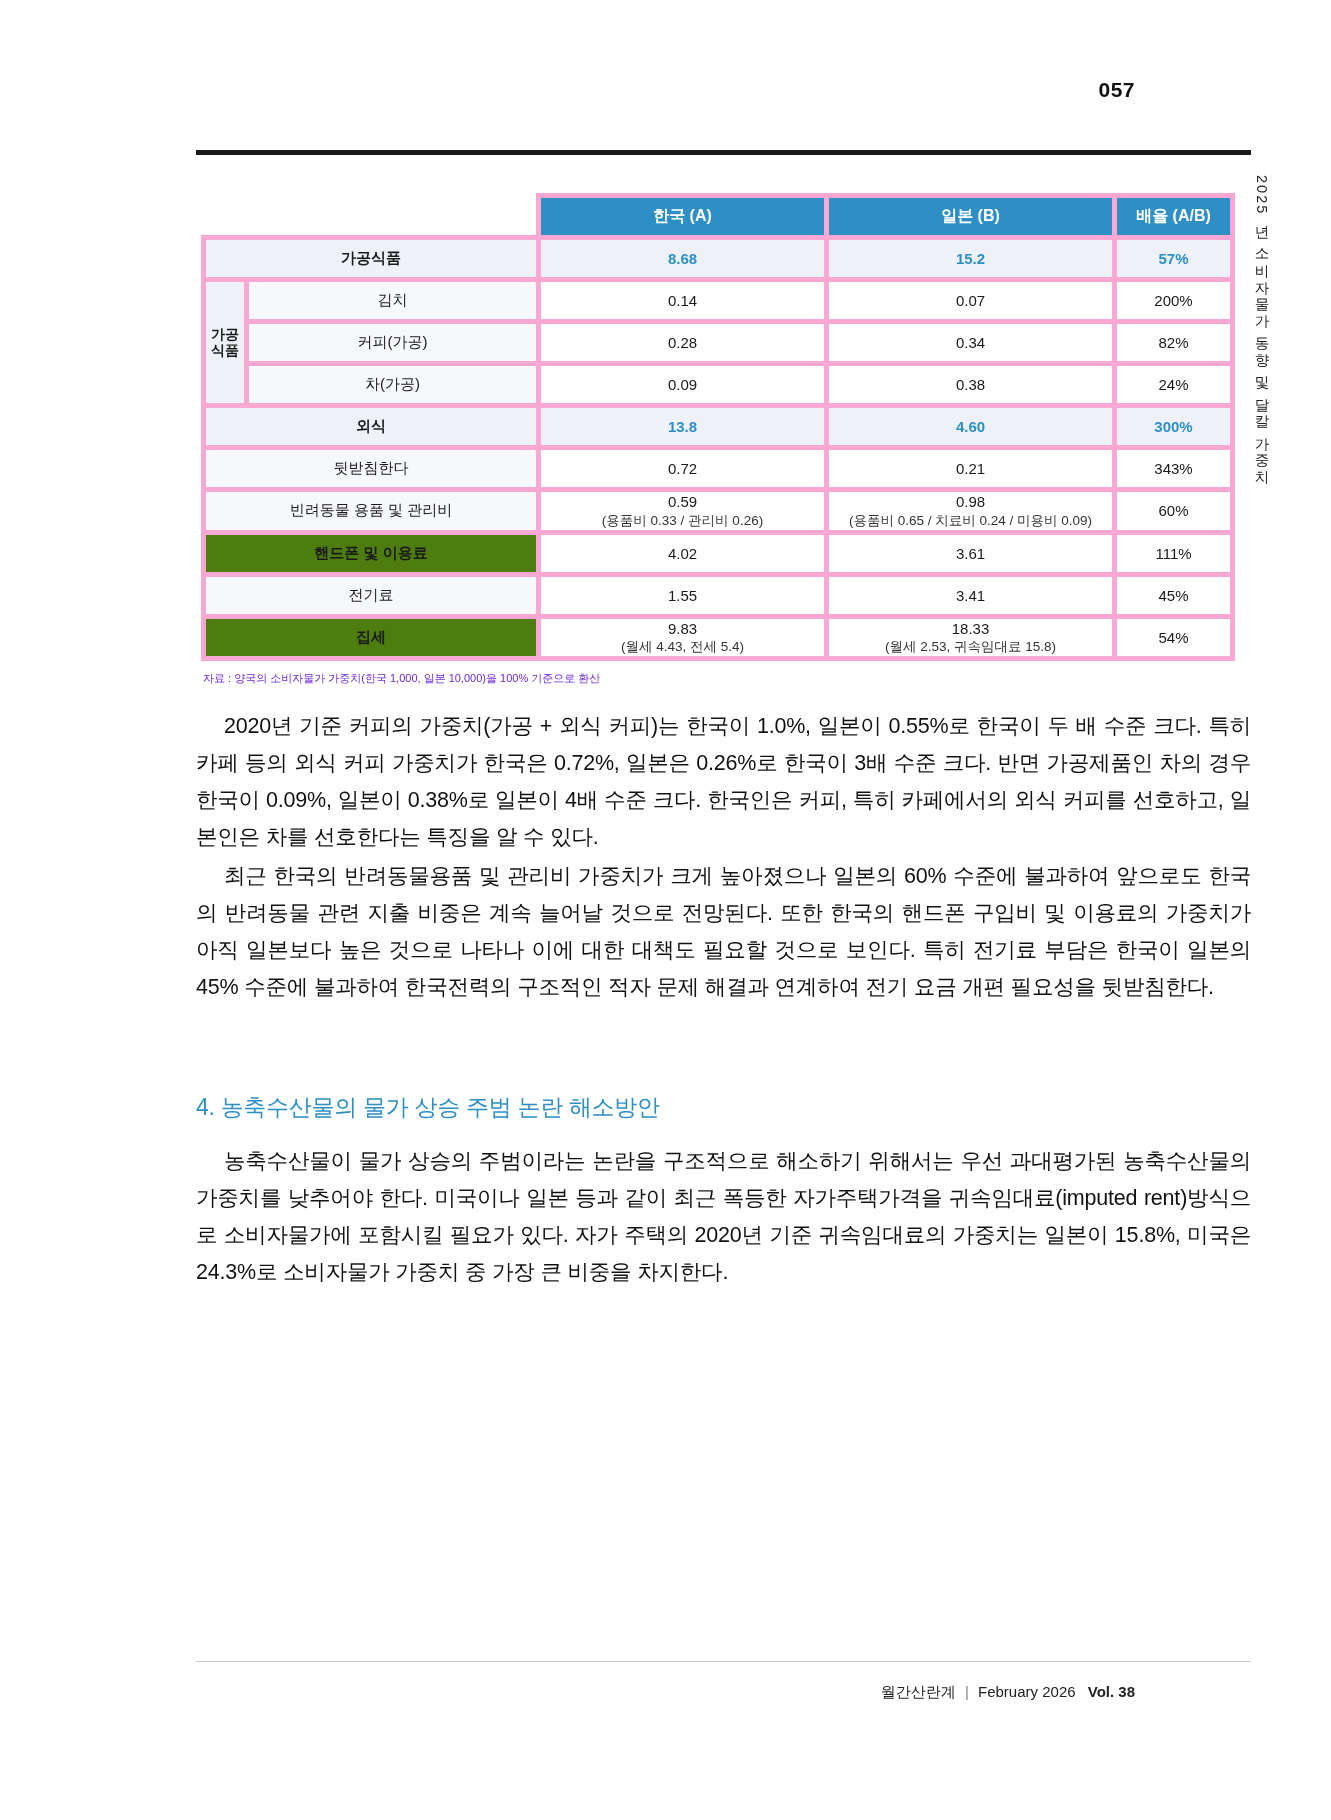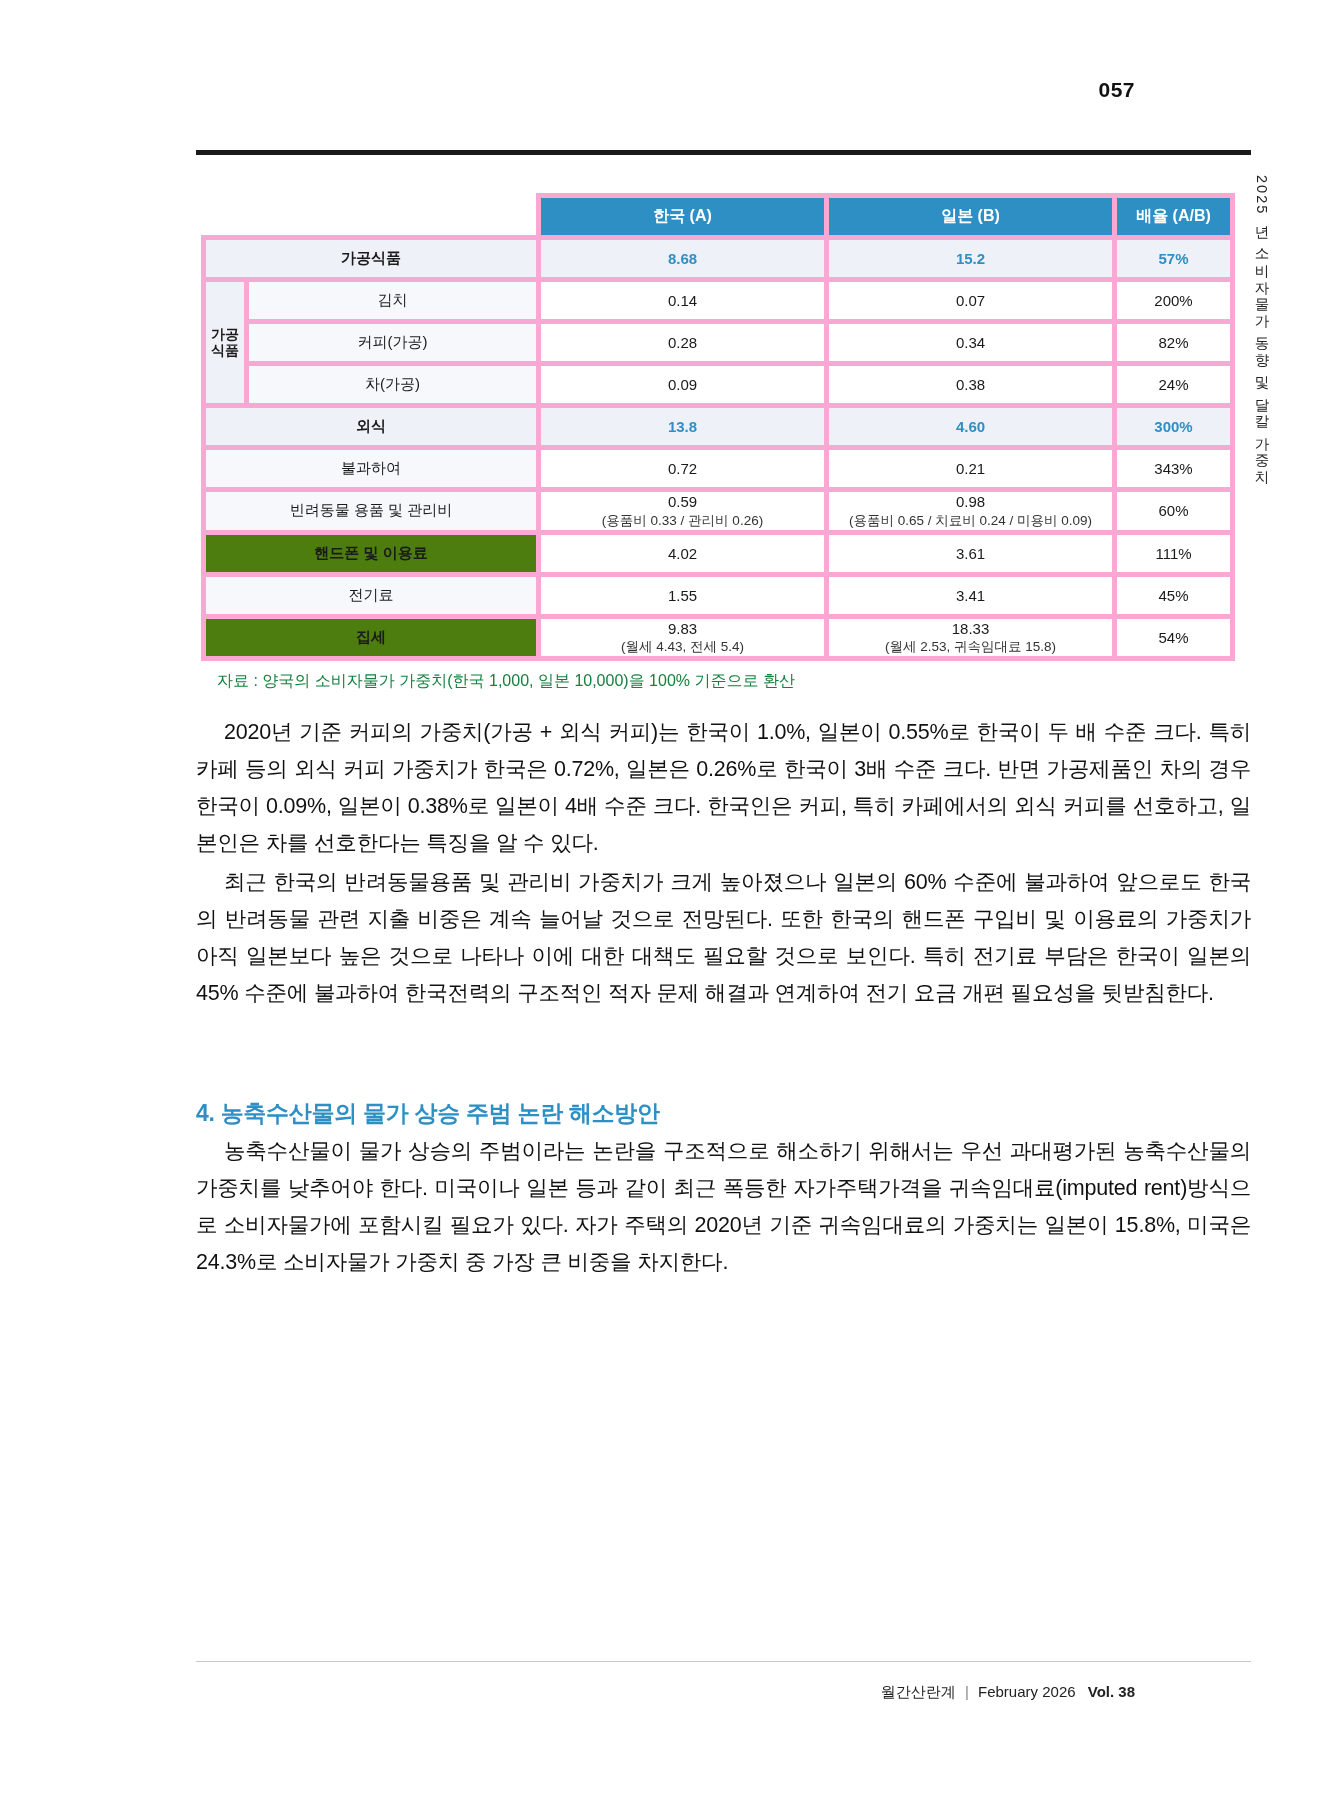--- a/index.html
+++ b/index.html
@@ -145,45 +145,45 @@
     font-size: 13.5px;
     color: #333;
   }
   .col-a { width: 283px; }
   .col-b { width: 283px; }
   .col-r { width: 113px; }
   .col-name { width: 180px; }
 
   .table-note {
     margin-top: 10px;
-    margin-left: 21px;
-    font-size: 16px;
-    color: #15803d;
+    margin-left: 7px;
+    font-size: 11px;
+    color: #6d28d9;
   }
 
   
   p.body {
     font-size: 21.5px;
     line-height: 1.72;
     text-align: justify;
     text-justify: inter-ideograph;
     margin: 0 0 2px 0;
     text-indent: 28px;
     color: #111;
     letter-spacing: -0.2px;
   }
   .para-block {
     margin-top: 22px;
   }
 
   h2.section-heading {
     color: #2e8fc4;
     font-size: 23px;
-    font-weight: bold;
-    margin: 86px 0 4px 0;
+    font-weight: normal;
+    margin: 86px 0 20px 0;
     letter-spacing: -0.3px;
   }
 
   
   .footer-rule {
     position: absolute;
     left: 196px;
     top: 1661px;
     width: 1055px;
     height: 1px;
@@ -260,21 +260,21 @@
         </tr>
 
         <tr>
           <td class="label" colspan="2">외식</td>
           <td class="highlight">13.8</td>
           <td class="highlight">4.60</td>
           <td class="highlight">300%</td>
         </tr>
 
         <tr>
-          <td class="label-indent2" colspan="2">불과하여</td>
+          <td class="label-indent2" colspan="2">뒷받침한다</td>
           <td>0.72</td>
           <td>0.21</td>
           <td>343%</td>
         </tr>
 
         <tr>
           <td class="plain-label" colspan="2">빈려동물 용품 및 관리비</td>
           <td class="two-line">
             <span>0.59</span>
             <span class="sub">(용품비 0.33 / 관리비 0.26)</span>

